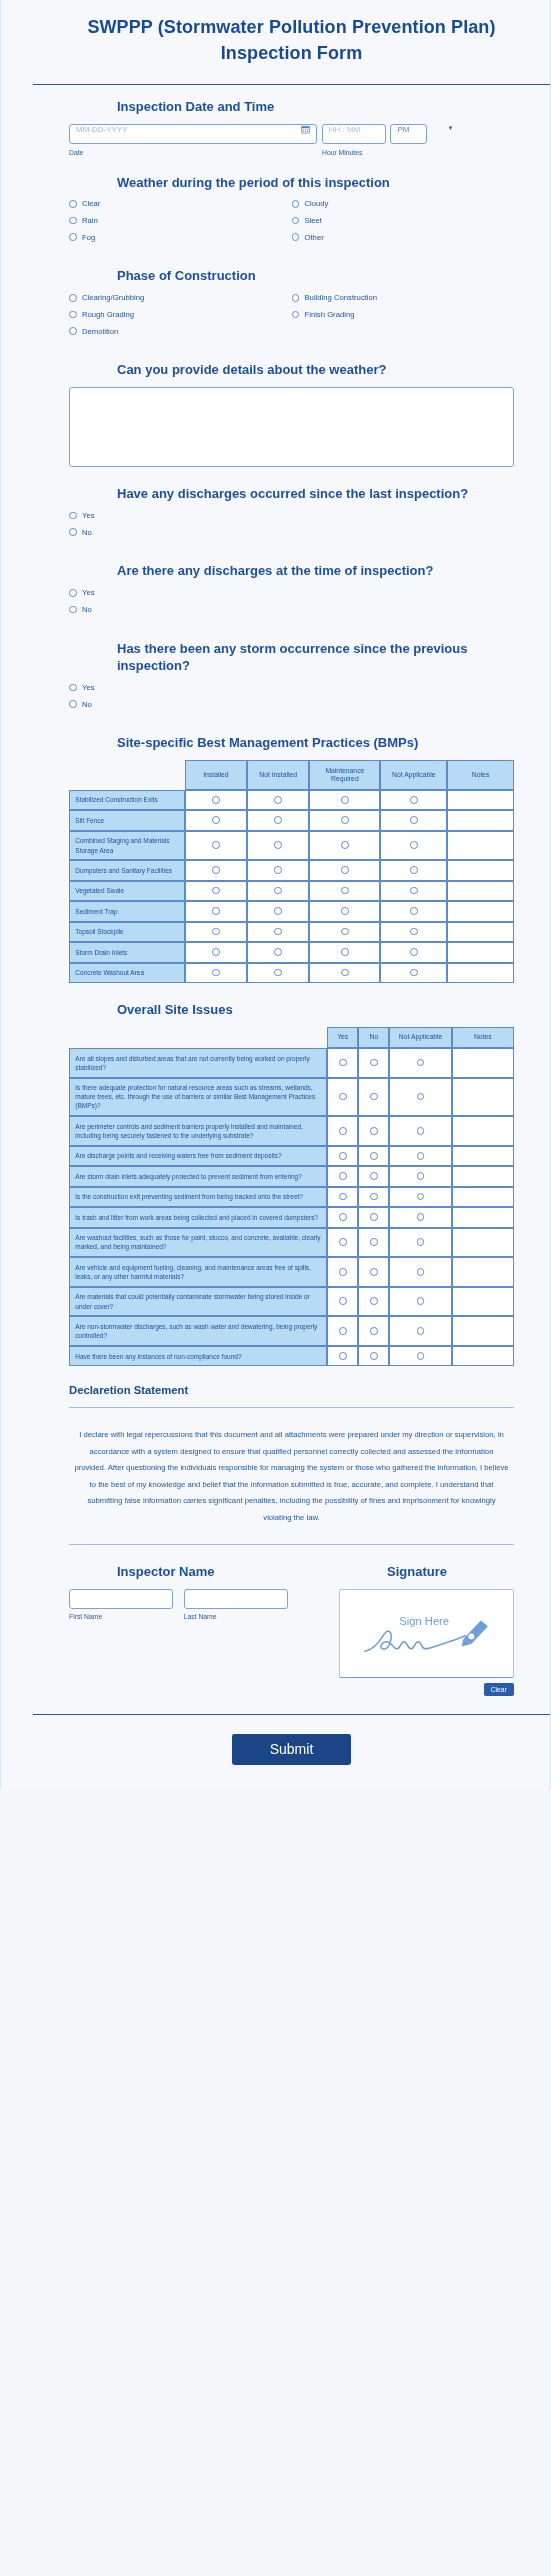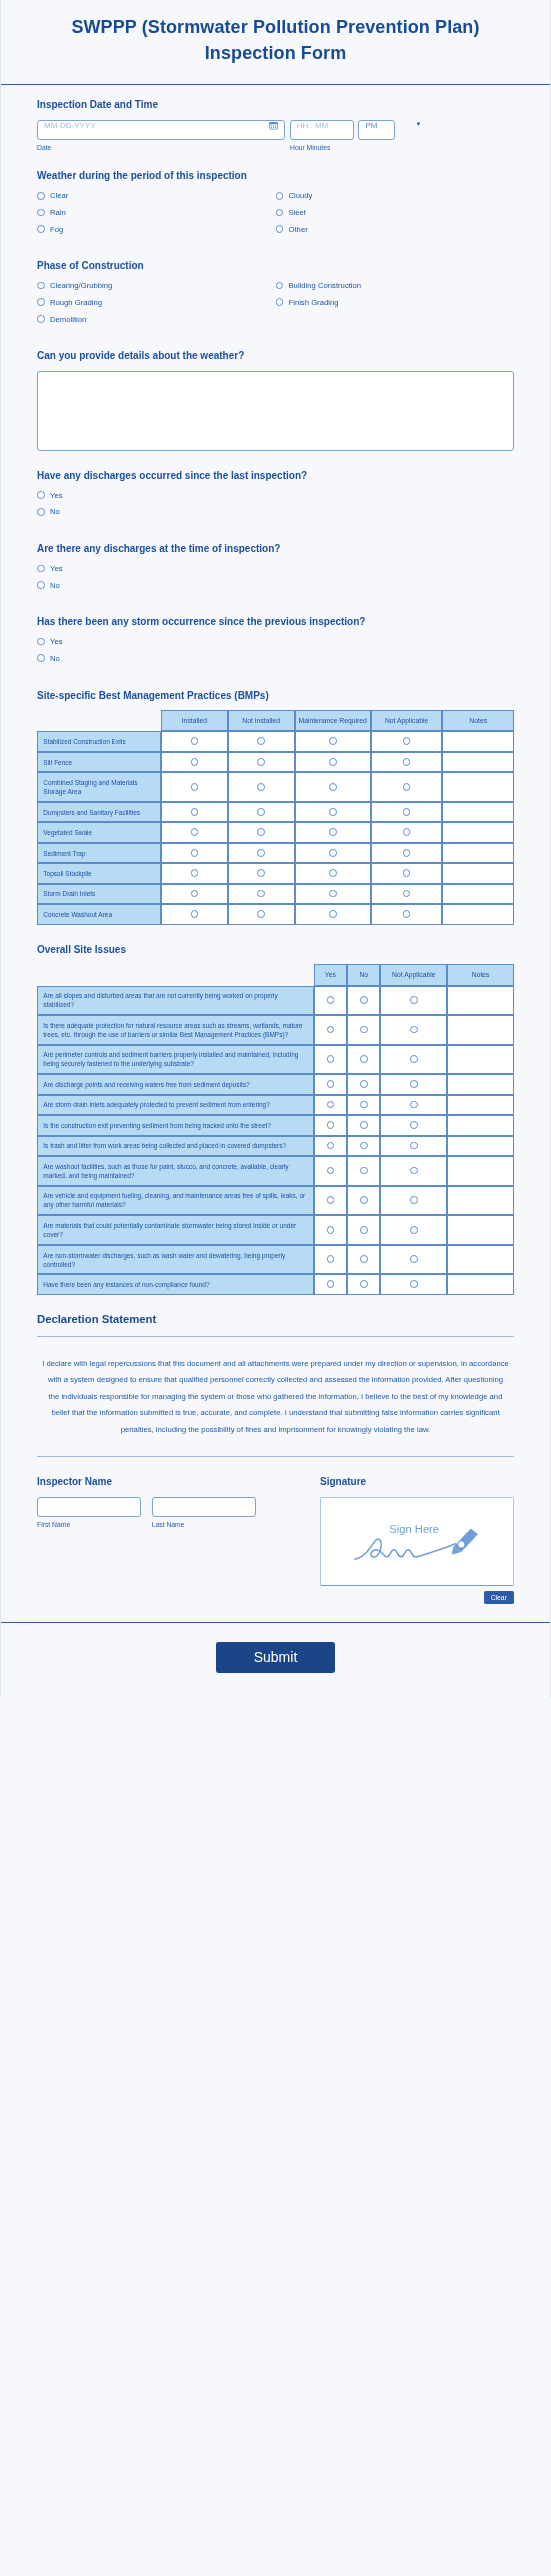--- a/index.html
+++ b/index.html
@@ -4,21 +4,21 @@
 <style>
   * { box-sizing: border-box; }
   html, body { margin:0; padding:0; }
   body {
     width: 551px;
     background: #f5f7fb;
     font-family: "Liberation Sans", sans-serif;
     color: #1b4b8f;
     -webkit-font-smoothing: antialiased;
   }
-  .page { width:551px; margin:0 auto; background:#f6f8fc; border-left:0.6px solid #dfe6f2; border-right:0.6px solid #dfe6f2; }
+  .page { width:551px; margin:0 auto; background:#f6f8fc; border-left:0.6px solid #dfe6f2; border-right:0.6px solid #dfe6f2;padding-left:32px; }
 
   
   .form-header {
     padding: 15.4px 36px 18px 36px;
     border-bottom: 1.2px solid #2a5ca8;
     background:#f6f8fc;
   }
   .form-title {
     margin:0;
     text-align:center;
@@ -26,25 +26,26 @@
     line-height: 1.42;
     font-weight: bold;
     color:#184b93;
     letter-spacing:0.1px;
   }
 
   
   .body-wrap { padding: 13px 36px 0 36px; }
   .section { margin-bottom: 18px; }
   .q-label {
-    font-size: 10px;
+    font-size: 13px;
     font-weight: bold;
     color:#1c4f9c;
     margin-bottom: 8.3px;
     line-height:1.35;
+    margin-left:48px;
   }
   .sub-label {
     font-size: 6.8px;
     color:#2a5ca8;
     margin-top:4.2px;
   }
 
   
   .dt-row { display:flex; align-items:flex-start; gap:4.7px; }
   .field-box {
@@ -120,21 +121,21 @@
   .decl-body {
     text-align:center;
     font-size:7.7px;
     line-height:2.15;
     color:#2059a8;
     padding: 0 4.7px 15.4px 4.7px;
   }
   .decl-rule2 { border:0; border-top:0.6px solid #9fbde3; margin: 2.4px 0 15.4px 0; }
 
   
-  .sig-row { display:flex; gap:46px; }
+  .sig-row { display:flex; gap:33px; }
   .name-col { width:237px; }
   .name-inputs { display:flex; gap:10.7px; }
   .name-input {
     width:104px; height:20px;
     background:#fff; border:0.6px solid #7ba3d8; border-radius:3px;
   }
   .name-sublabels { display:flex; gap:10.7px; }
   .name-sublabels span { width:104px; font-size:6.8px; color:#2a5ca8; margin-top:4.2px; }
   .sig-col { flex:1; }
   .sig-pad {

